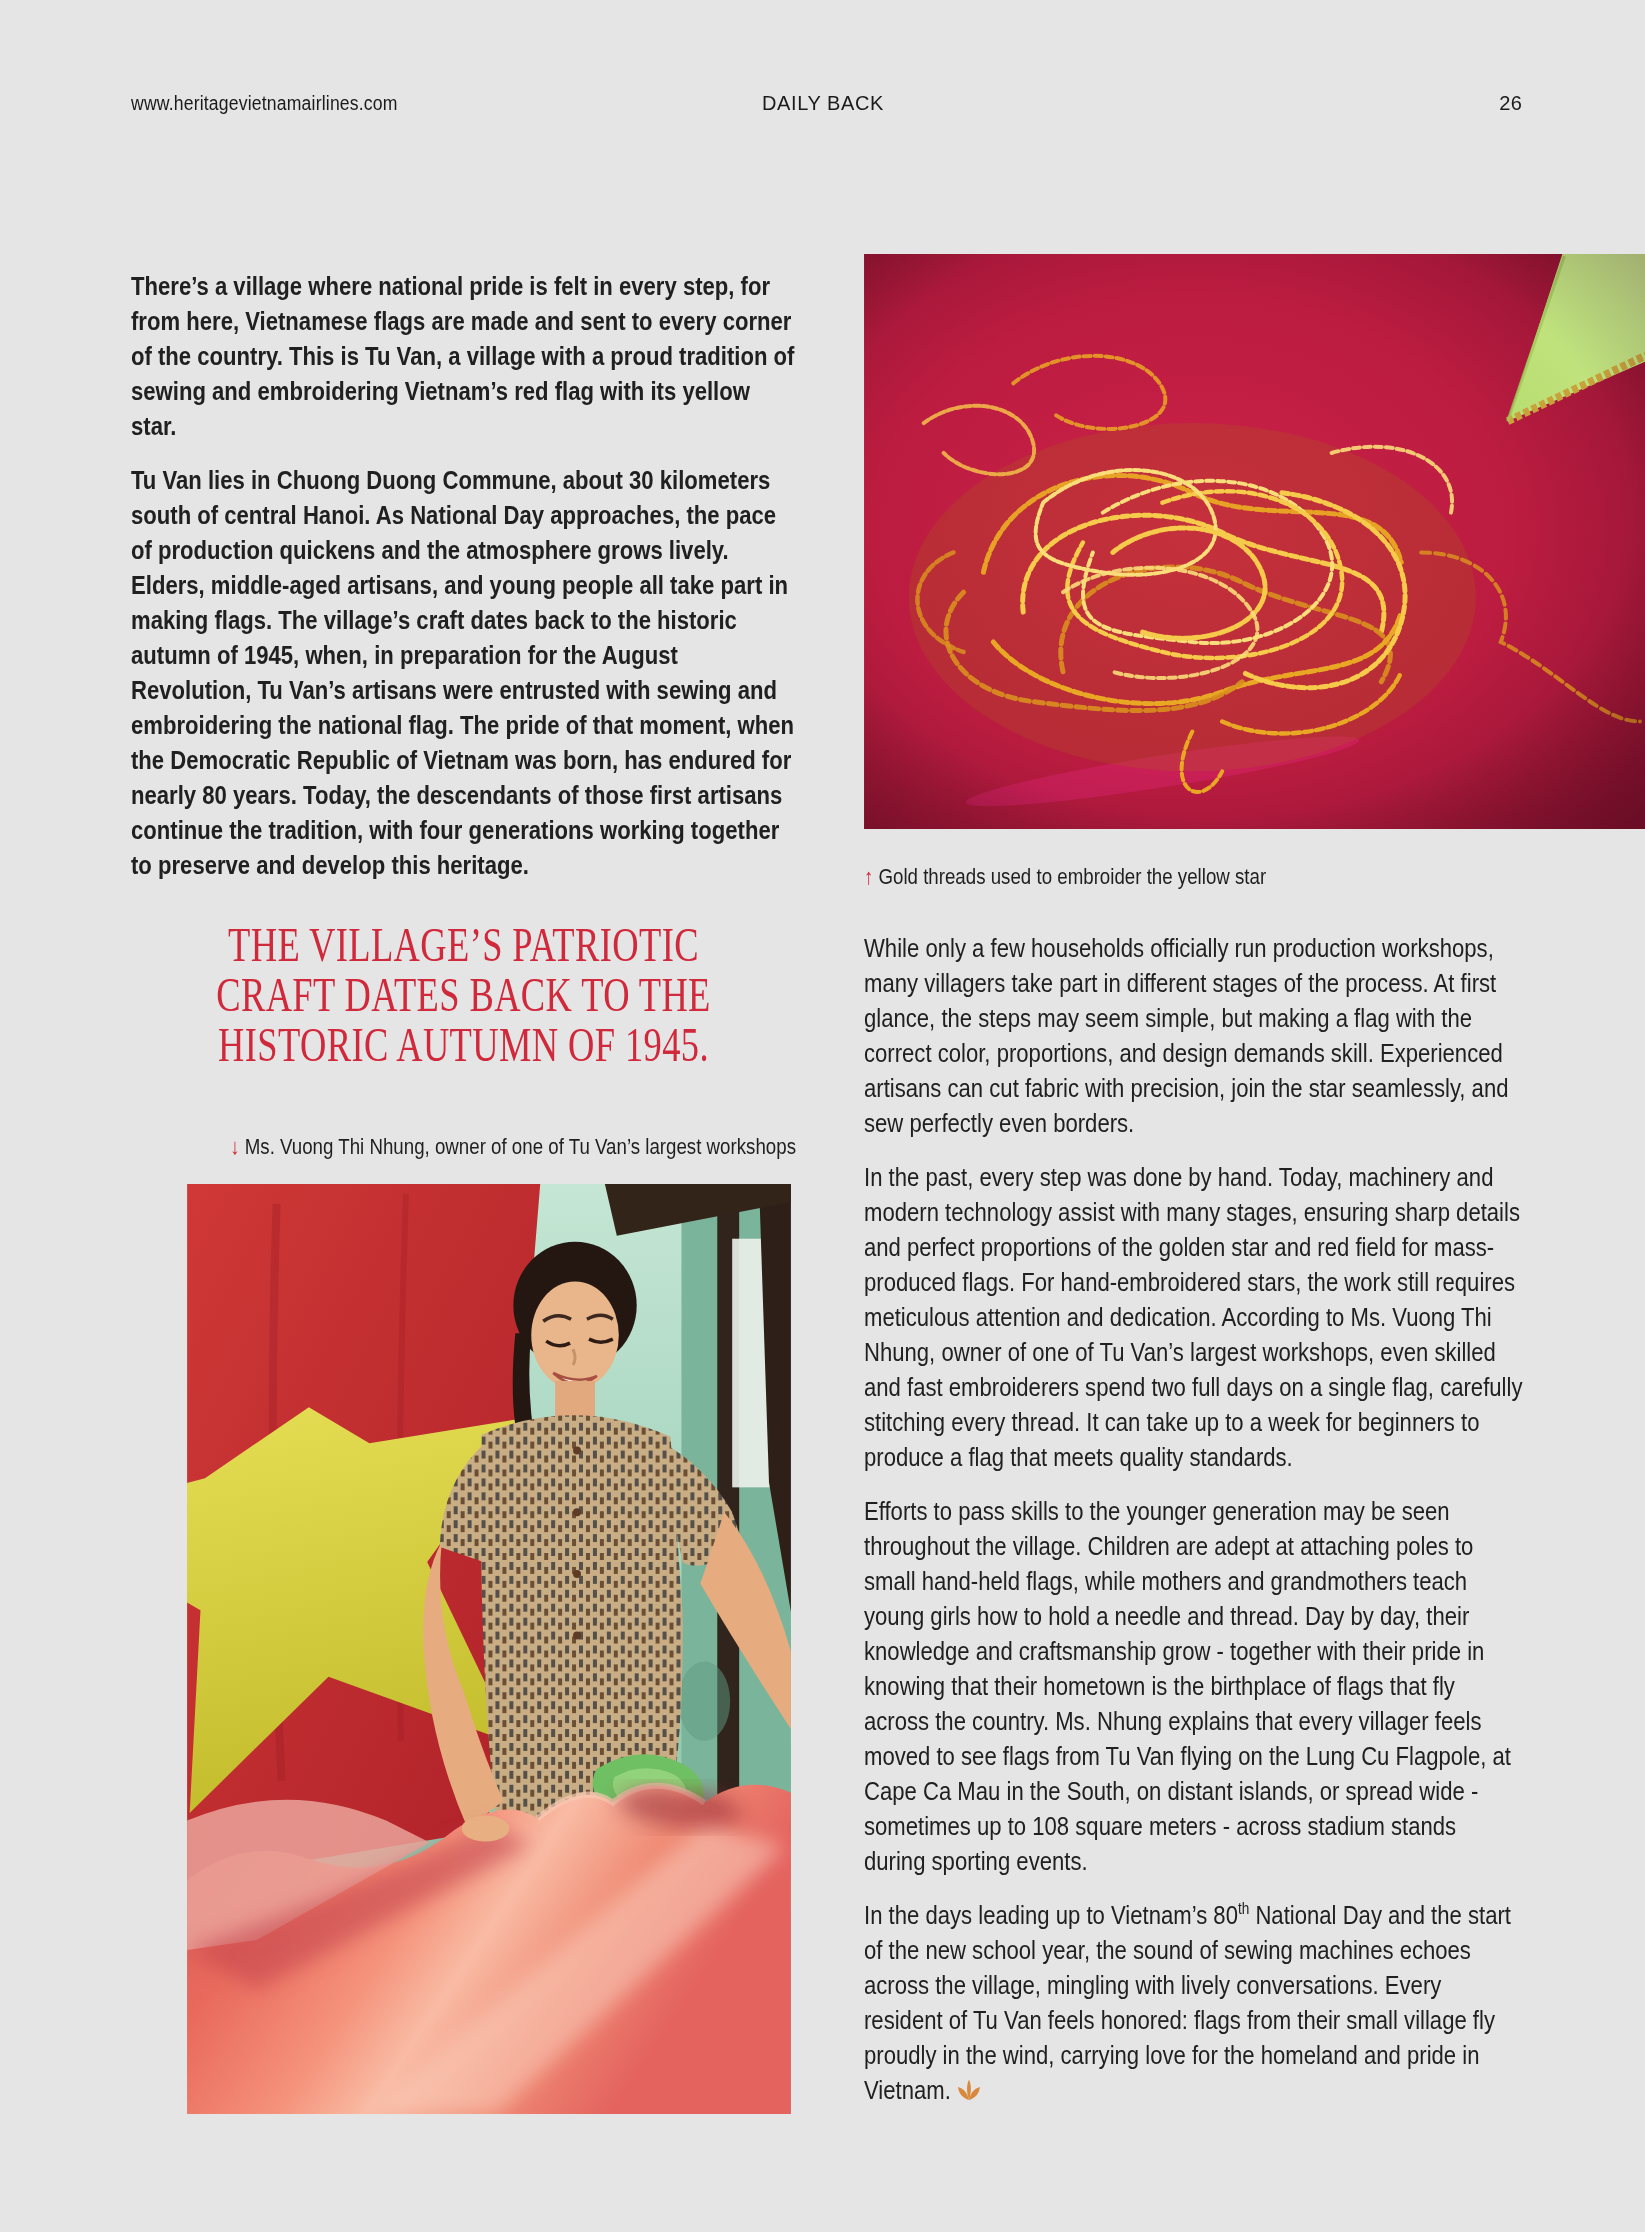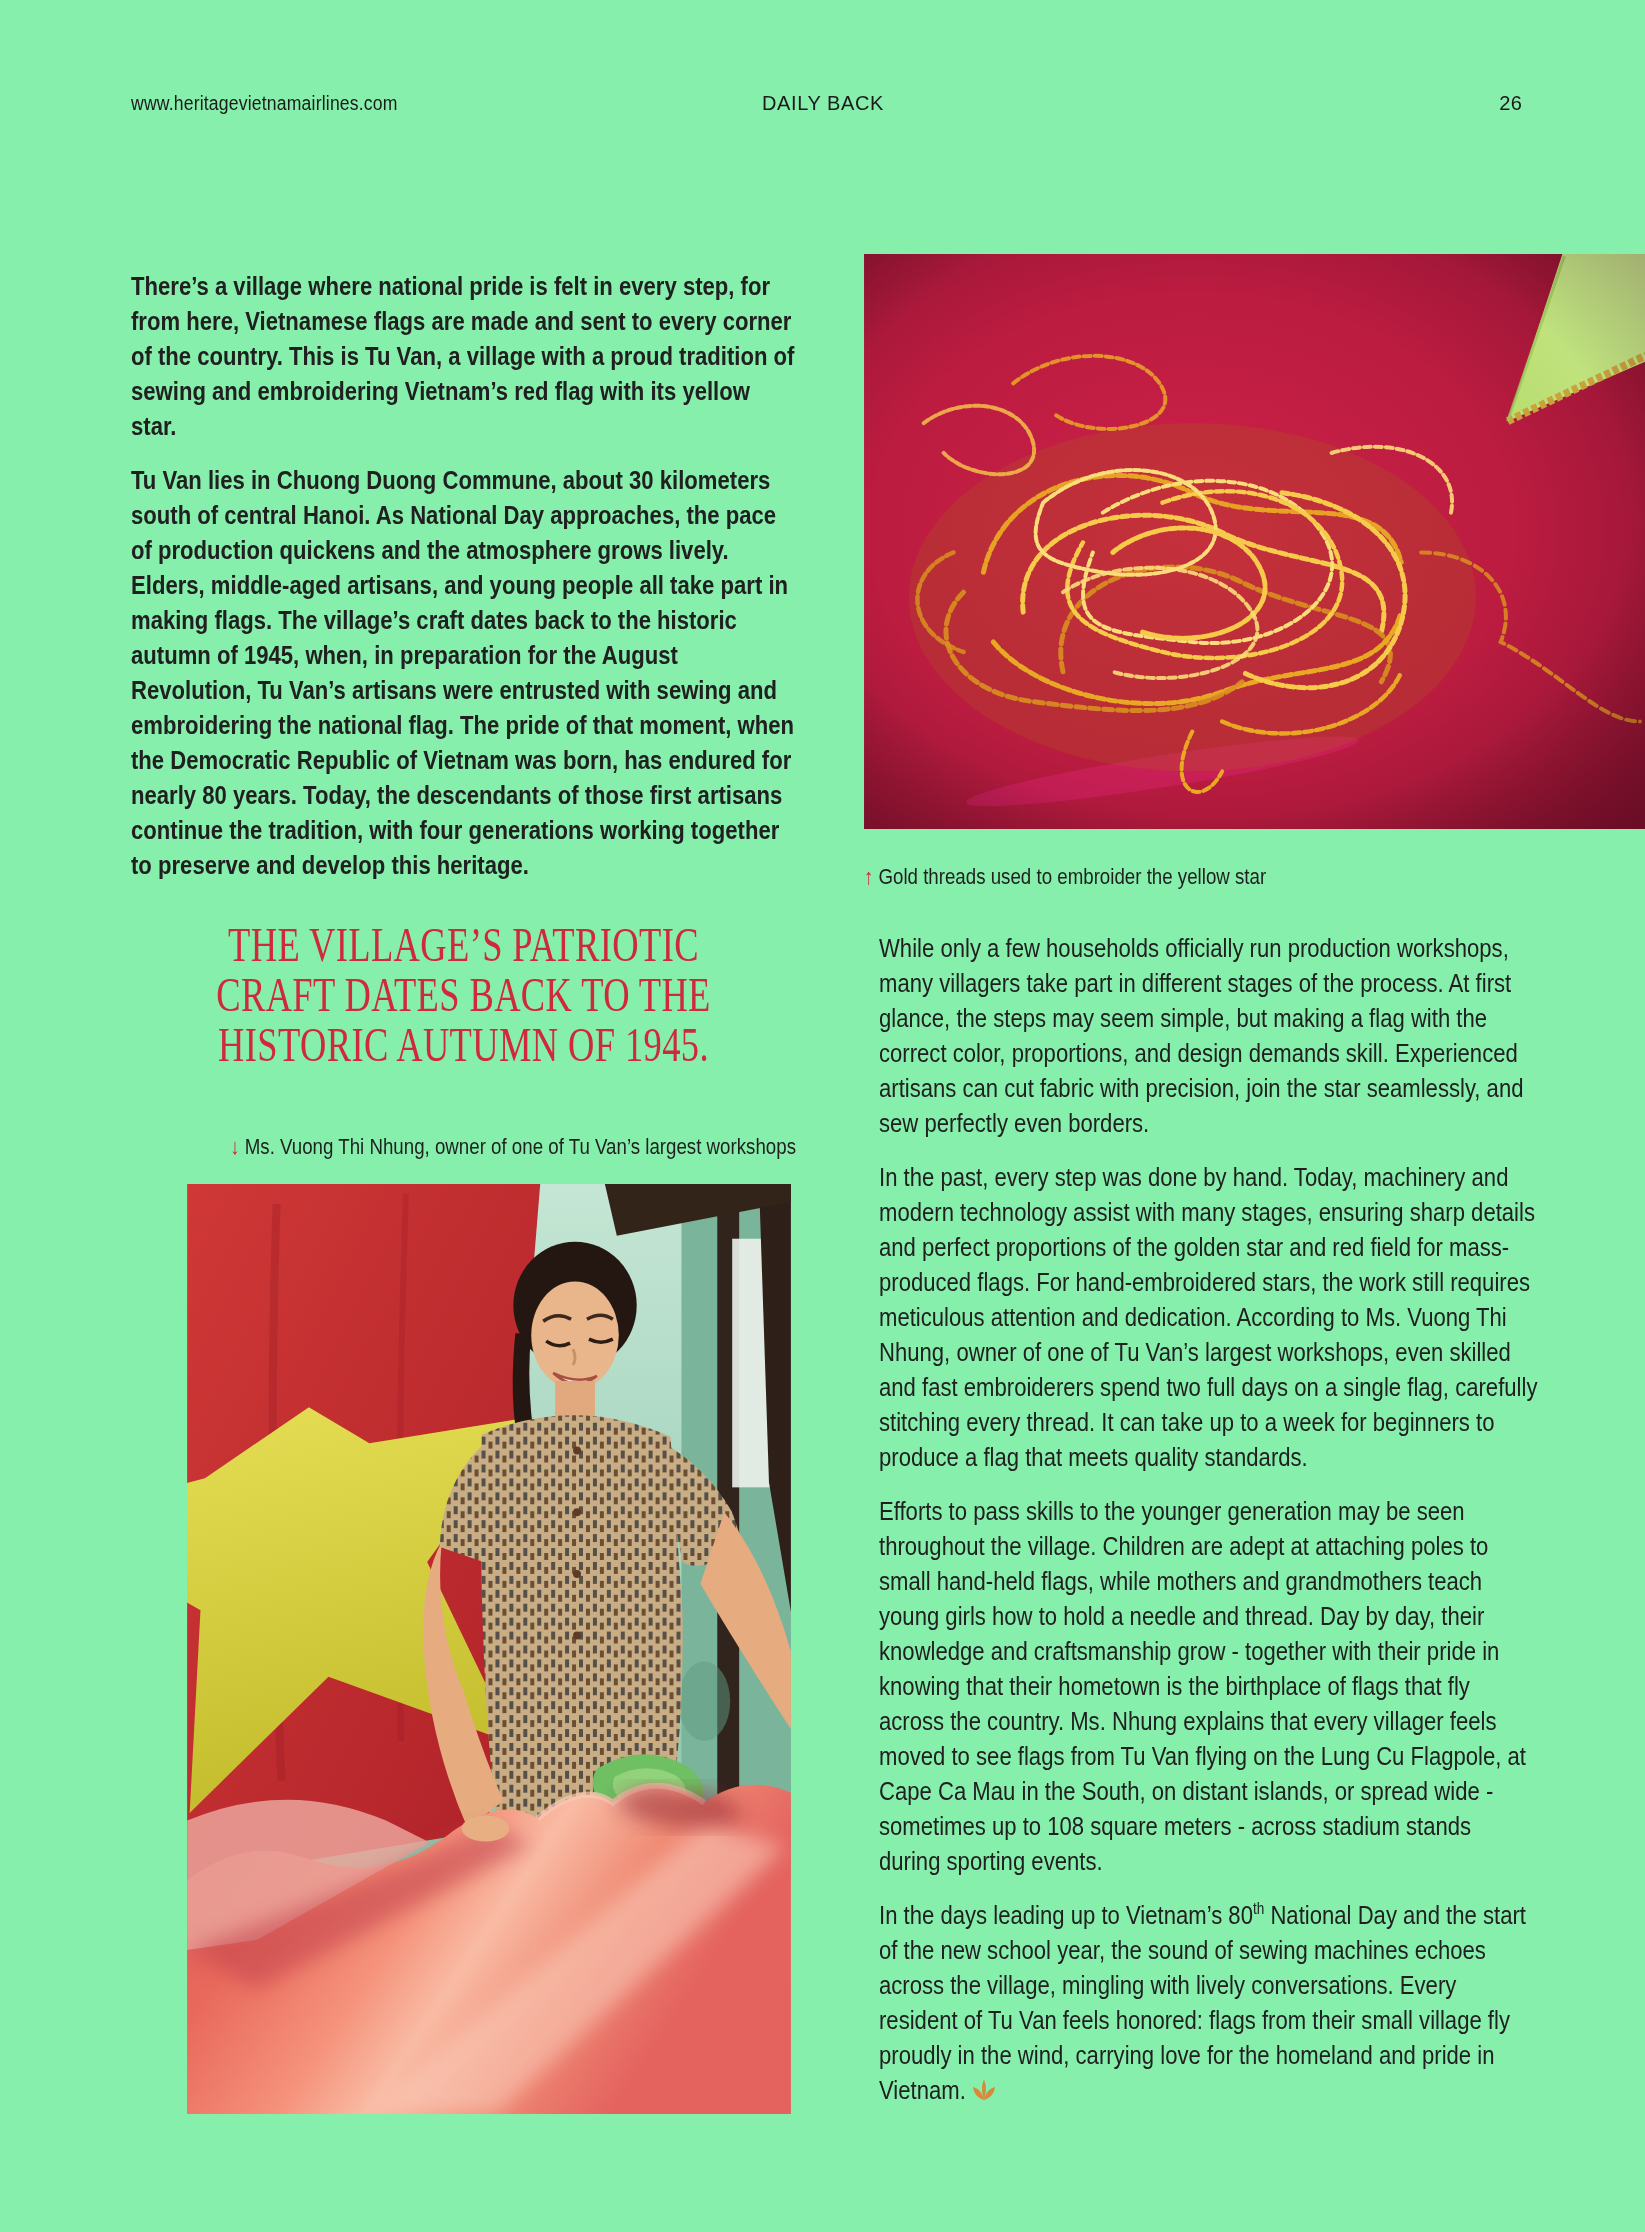--- a/index.html
+++ b/index.html
@@ -1,31 +1,31 @@
 <!DOCTYPE html>
 <html><head>
 <meta charset="utf-8">
 <style>
   html,body{margin:0;padding:0;background:#ffffff;}
-  #page{position:relative;width:1646px;height:2233px;background:#86efac;overflow:hidden;
+  #page{position:relative;width:1646px;height:2233px;background:#e5e5e5;overflow:hidden;
         font-family:"Liberation Sans",sans-serif;color:#1d1d1d;}
 
   
   .hdr{position:absolute;top:92px;font-size:20px;letter-spacing:0.2px;color:#1b1b1b;}
   #hdr-site{left:131px;transform:scaleX(.88);transform-origin:0 0;}
   #hdr-section{left:0;width:1646px;text-align:center;letter-spacing:0.6px;}
   #hdr-page{left:1373px;width:149px;text-align:right;}
 
   
   .copy{font-size:26px;line-height:35px;color:#202020;}
   .cond{transform:scaleX(.85);transform-origin:0 0;}
   .copy p{margin:0 0 19px 0;}
   #left-paras{position:absolute;left:131px;top:269px;width:665px;font-weight:bold;}
   #left-paras .inner{width:782px;}
-  #right-paras{position:absolute;left:864px;top:931px;width:659px;margin-left:15px;}
+  #right-paras{position:absolute;left:864px;top:931px;width:659px;}
   #right-paras .inner{width:775px;}
   sup{font-size:16px;line-height:0;vertical-align:super;}
 
   
   #pullquote{position:absolute;left:131px;top:920px;width:665px;}
   #pullquote .inner{width:875px;transform:scaleX(.76);transform-origin:0 0;
      font-family:"Liberation Serif",serif;font-weight:400;color:#d0293b;
      font-size:48px;line-height:50px;text-align:center;letter-spacing:0.5px;}
   #pullquote .pq-line{white-space:nowrap;}
 

